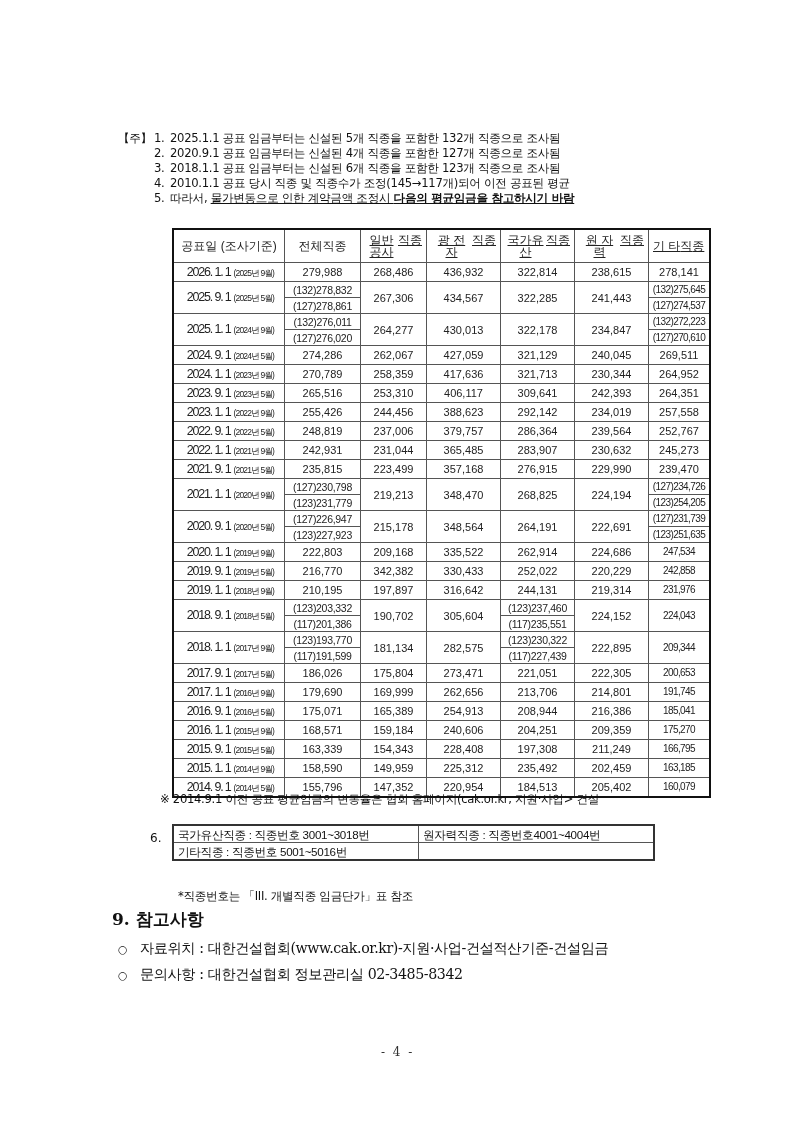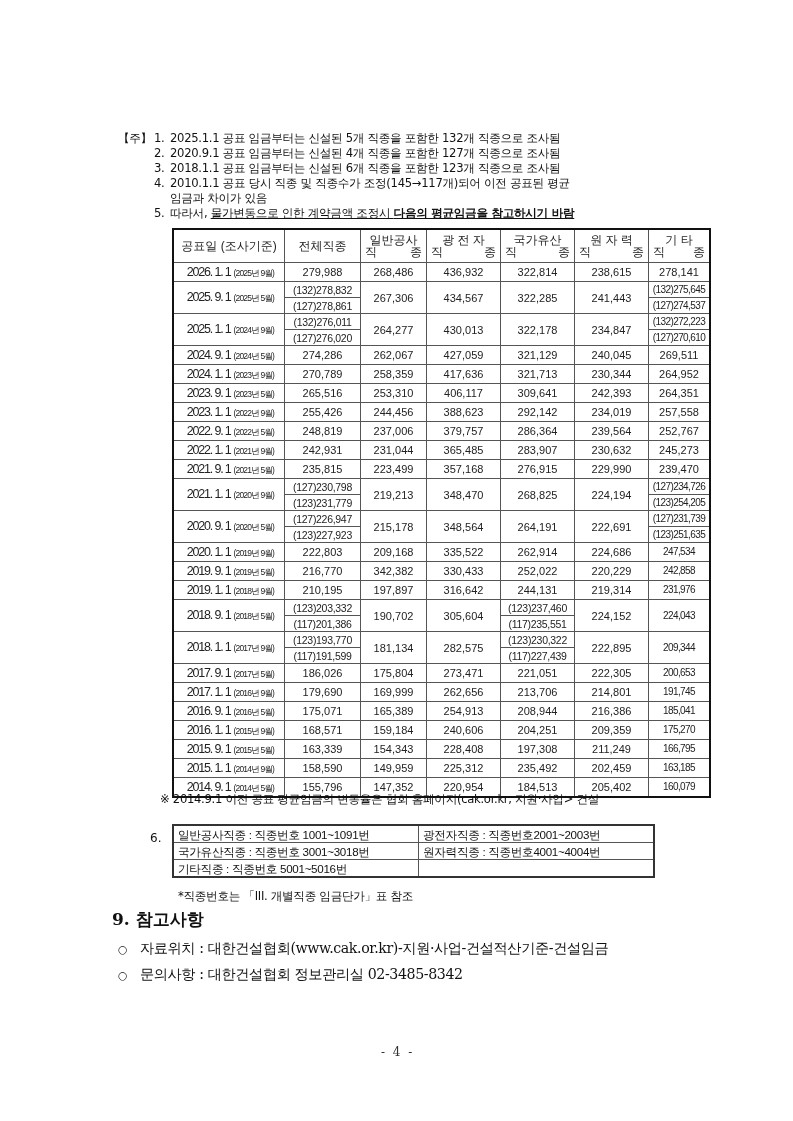--- a/index.html
+++ b/index.html
@@ -15,21 +15,21 @@
 
   table.wage { position: absolute; left: 172px; top: 228px; border-collapse: collapse; font-family: "Liberation Sans", sans-serif; font-size: 11px; }
   table.wage td, table.wage th { border: 1px solid #555; padding: 0; text-align: center; height: 18px; line-height: 16px; font-weight: normal; color: #222; }
   table.wage th { height: 32px; font-size: 12px; line-height: 12px; }
   table.wage { border: 2px solid #111; }
   .c0 { width: 110px; } .c1 { width: 75px; } .c2 { width: 65px; } .c3 { width: 73px; } .c4 { width: 73px; } .c5 { width: 73px; } .c6 { width: 60px; }
   td.date { text-align: left; padding-left: 3px !important; white-space: nowrap; font-size: 12.5px; font-weight: bold; letter-spacing: -1.2px; border-left: 2px solid #111 !important; }
   td.date .sub { font-size: 8.5px; font-weight: normal; letter-spacing: -0.8px; margin-left: 3px; }
   td.split { height: 15px !important; line-height: 14px !important; font-size: 10.5px; letter-spacing: -0.3px; }
   td.small6 { font-size: 10px; letter-spacing: -0.6px; }
-  .hdr2 { display: flex; flex-direction: column; padding: 0 4px; }
+  .hdr2 { display: flex; flex-direction: row; padding: 0 4px; text-decoration: underline; }
   .hdr2 .top { text-align: center; }
   .hdr2 .bot { display: flex; justify-content: space-between; }
 
   .remark { position: absolute; left: 160px; top: 793px; width: 530px; font-size: 11.6px; line-height: 13px; letter-spacing: -0.3px; }
   .remark .cont { padding-left: 14px; }
   .six-num { position: absolute; left: 150px; top: 831px; font-size: 12px; }
   table.codes { position: absolute; left: 172px; top: 824px; border-collapse: collapse; font-family: "Liberation Sans", sans-serif; font-size: 11.6px; letter-spacing: -0.3px; border: 2px solid #333; }
   table.codes td { border: 1px solid #555; height: 16px; line-height: 15px; padding: 0 4px; white-space: nowrap; }
   table.codes td.l { width: 236px; } table.codes td.r { width: 226px; }
   .codes-note { position: absolute; left: 178px; top: 877px; font-size: 11.6px; letter-spacing: -0.3px; margin-top: 12px; }
@@ -56,21 +56,20 @@
   <div class="note-row">
     <span class="note-prefix"></span>
     <span class="note-num">3.</span>
     <span class="note-text">2018.1.1 공표 임금부터는 신설된 6개 직종을 포함한 123개 직종으로 조사됨</span>
   </div>
   <div class="note-row">
     <span class="note-prefix"></span>
     <span class="note-num">4.</span>
     <span class="note-text">2010.1.1 공표 당시 직종 및 직종수가 조정(145→117개)되어  이전 공표된 평균</span>
   </div>
-  <div class="note-cont">임금과 차이가 있음</div>
   <div class="note-row">
     <span class="note-prefix"></span>
     <span class="note-num">5.</span>
     <span class="note-text"><span>따라서, </span><span class="u">물가변동으로 인한 계약금액 조정시 </span><span class="u b">다음의 평균임금을 참고하시기 바람</span></span>
   </div>
 </div>
 
 <table class="wage" id="wage-table">
   <thead>
     <tr>
@@ -367,24 +366,20 @@
     </tbody>
 </table>
 
 <div class="remark">
   <div><span>※</span> <span>2014.9.1 이전 공표 평균임금의 변동율은 협회 홈페이지(cak.or.kr, 지원·사업&gt; 건설</span></div>
 </div>
 
 <div class="six-num">6.</div>
 <table class="codes">
   <tbody>
-      <tr>
-    <td class="l">일반공사직종 : 직종번호 1001~1091번</td>
-    <td class="r">광전자직종 : 직종번호2001~2003번</td>
-  </tr>
   <tr>
     <td class="l">국가유산직종 : 직종번호 3001~3018번</td>
     <td class="r">원자력직종 : 직종번호4001~4004번</td>
   </tr>
   <tr>
     <td class="l">기타직종 : 직종번호 5001~5016번</td>
     <td class="r"></td>
   </tr>
 </tbody>
   </table>

